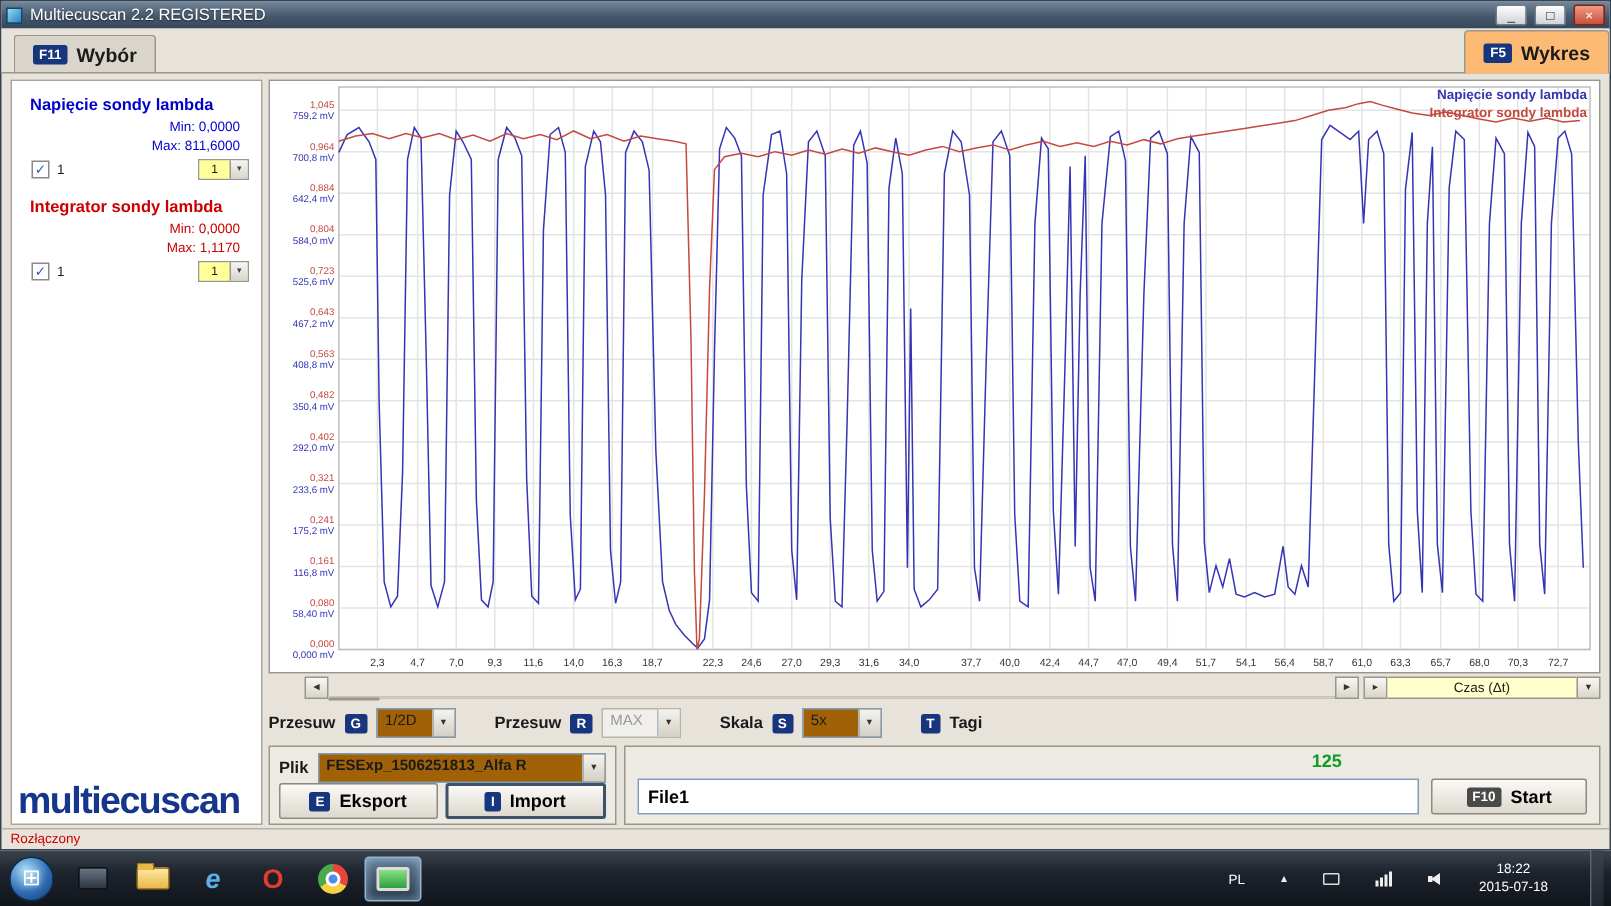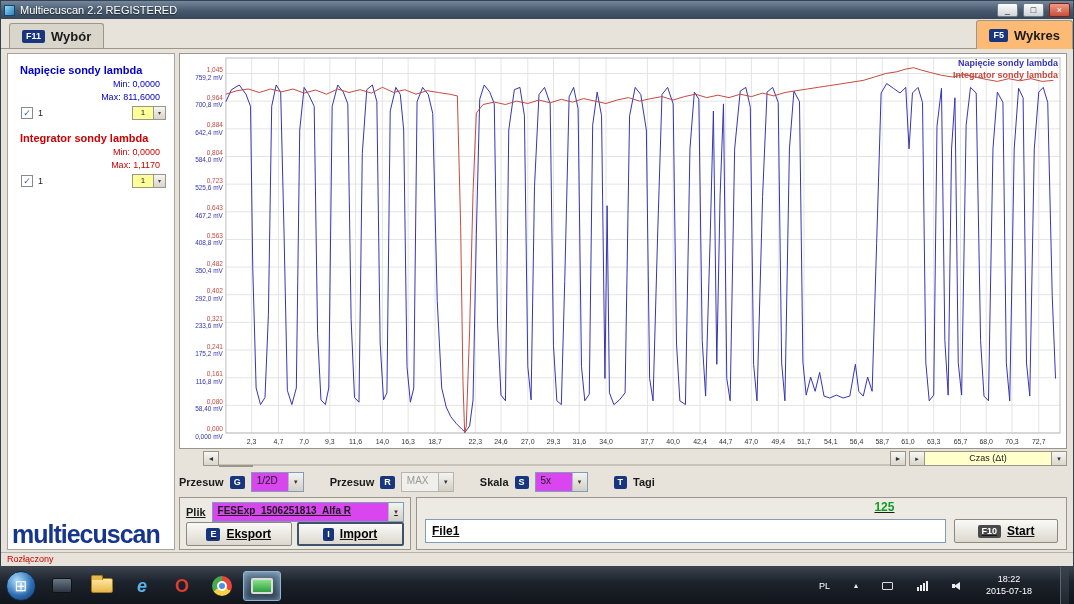--- a/index.html
+++ b/index.html
@@ -42,28 +42,28 @@
 
   .scrollrow { height:15px; flex:0 0 15px; display:flex; margin-top:2px; align-items:flex-end;margin-left:24px; }
   .sbtn { width:16px; background:linear-gradient(#f8f7f3,#d9d5cb); border:1px solid #9a968c; font-size:7px; text-align:center; line-height:13px; color:#333; }
   .strack { flex:1; background:#efeee9; border-top:1px solid #c7c3b9; border-bottom:1px solid #c7c3b9; position:relative; }
   .sthumb { position:absolute; left:0; top:0; width:34px; height:100%; background:linear-gradient(#fbfaf7,#d9d5cb); border:1px solid #9a968c; }
   .timecombo { display:flex; margin-left:3px; }
   .timebox { width:126px; background:#ffffcc; border:1px solid #9a968c; border-left:none; border-right:none; font-size:9px; text-align:center; line-height:13px; }
 
   .controlsrow { display:flex; align-items:center; gap:6px; margin-top:5px; height:22px; flex:0 0 22px; }
   .ctl-label { font-weight:bold; font-size:11px; }
-  .combo { display:flex; align-items:stretch; border:1px solid #7f9db9; background:#d946ef; height:20px; }
+  .combo { display:flex; align-items:stretch; border:1px solid #7f9db9; background:#a16207; height:20px; }
   .combo .cval { padding:2px 5px 0; font-size:10px; min-width:36px; }
   .combo .carrow { width:15px; background:linear-gradient(#f4f3ef,#d3cfc5); border-left:1px solid #aeb9c4; text-align:center; font-size:7px; line-height:18px; color:#333; }
   .combo.disabled { border-color:#b8b4aa; background:#f0efeb; }
   .combo.disabled .cval { color:#999; font-weight:normal; }
   .gap { width:14px; }
 
-  .bottomrow { display:flex; gap:5px; margin-top:4px; flex:1; min-height:0;text-decoration:underline; }
+  .bottomrow { display:flex; gap:5px; margin-top:4px; flex:1; min-height:0; }
   .groupbox { border:1px solid #9a968c; background:#eceae2; }
   .filebox { width:232px; flex:0 0 232px; padding:4px 6px; display:flex; flex-direction:column; justify-content:space-between; }
   .fb-row1 { display:flex; align-items:center; gap:6px; }
   .fb-row1 .combo { flex:1; }
   .fb-row1 .cval { flex:1; font-weight:bold; font-size:10px; white-space:nowrap; overflow:hidden; }
   .fb-row2 { display:flex; gap:5px; }
   .btn { display:flex; align-items:center; justify-content:center; gap:6px; background:linear-gradient(#fbfaf7,#dcd8ce); border:1px solid #8d897f; border-radius:2px; height:24px; flex:1; font-weight:bold; font-size:12px; font-family:inherit; }
   .btn.import { border:2px solid #3d536b; }
   .runbox { flex:1; position:relative; padding:2px 8px 6px; display:flex; flex-direction:column; justify-content:space-between; }
   .counter { font-weight:bold; font-size:12px; padding-left:71%; height:18px; }

